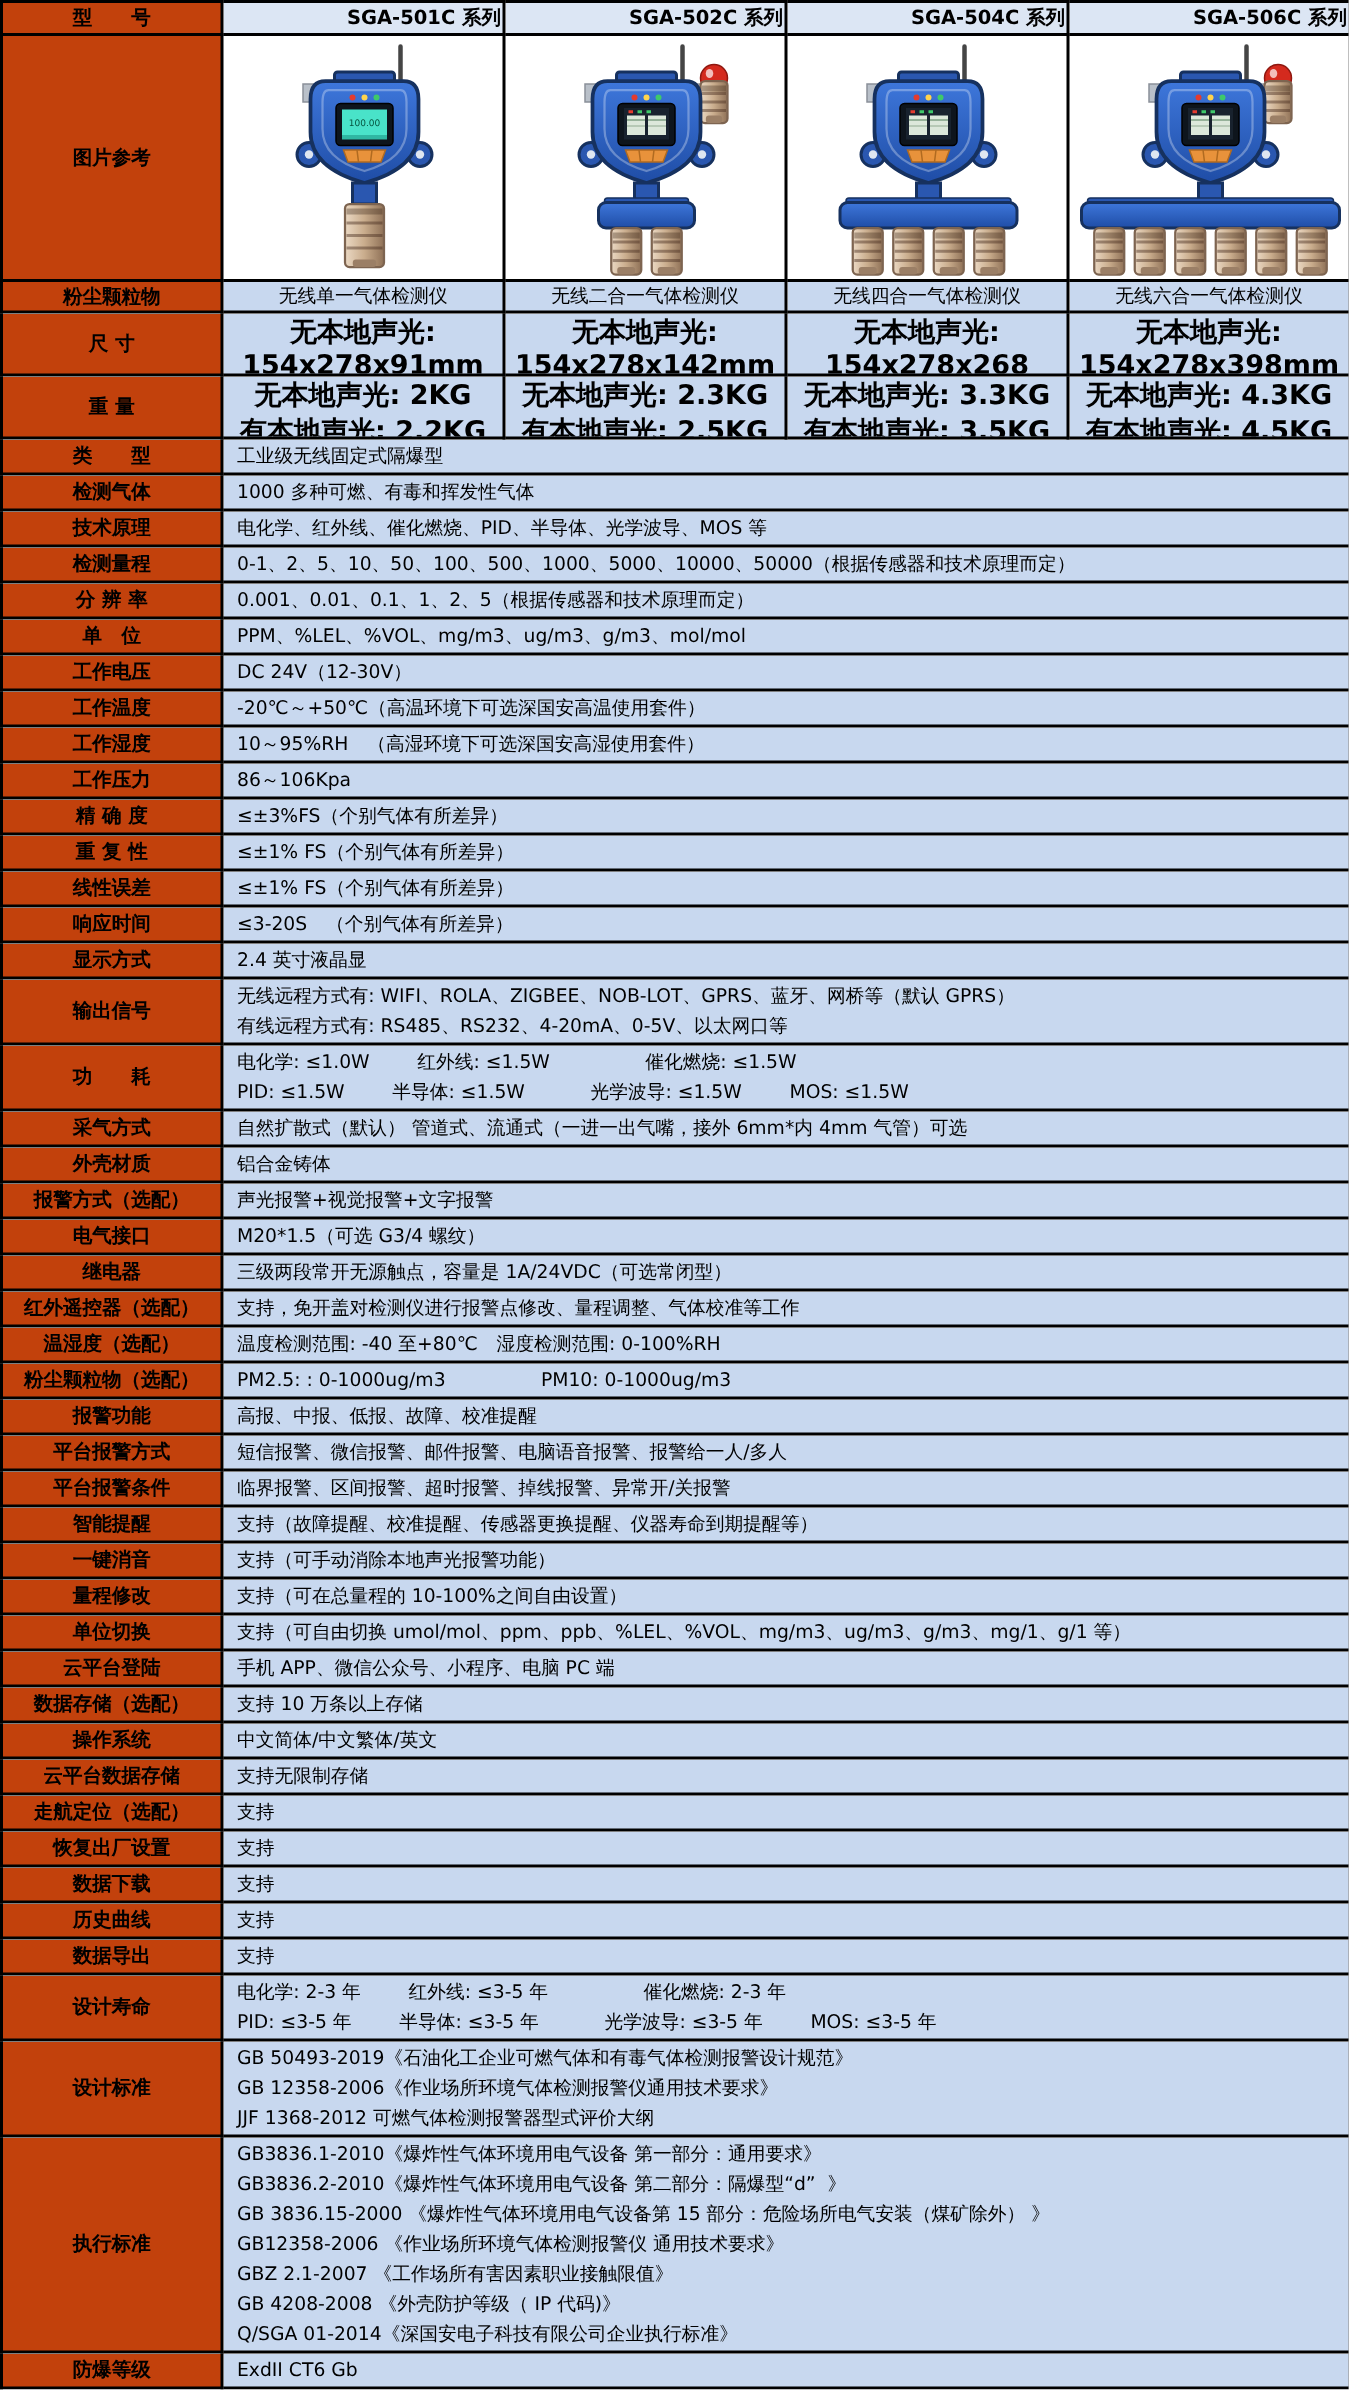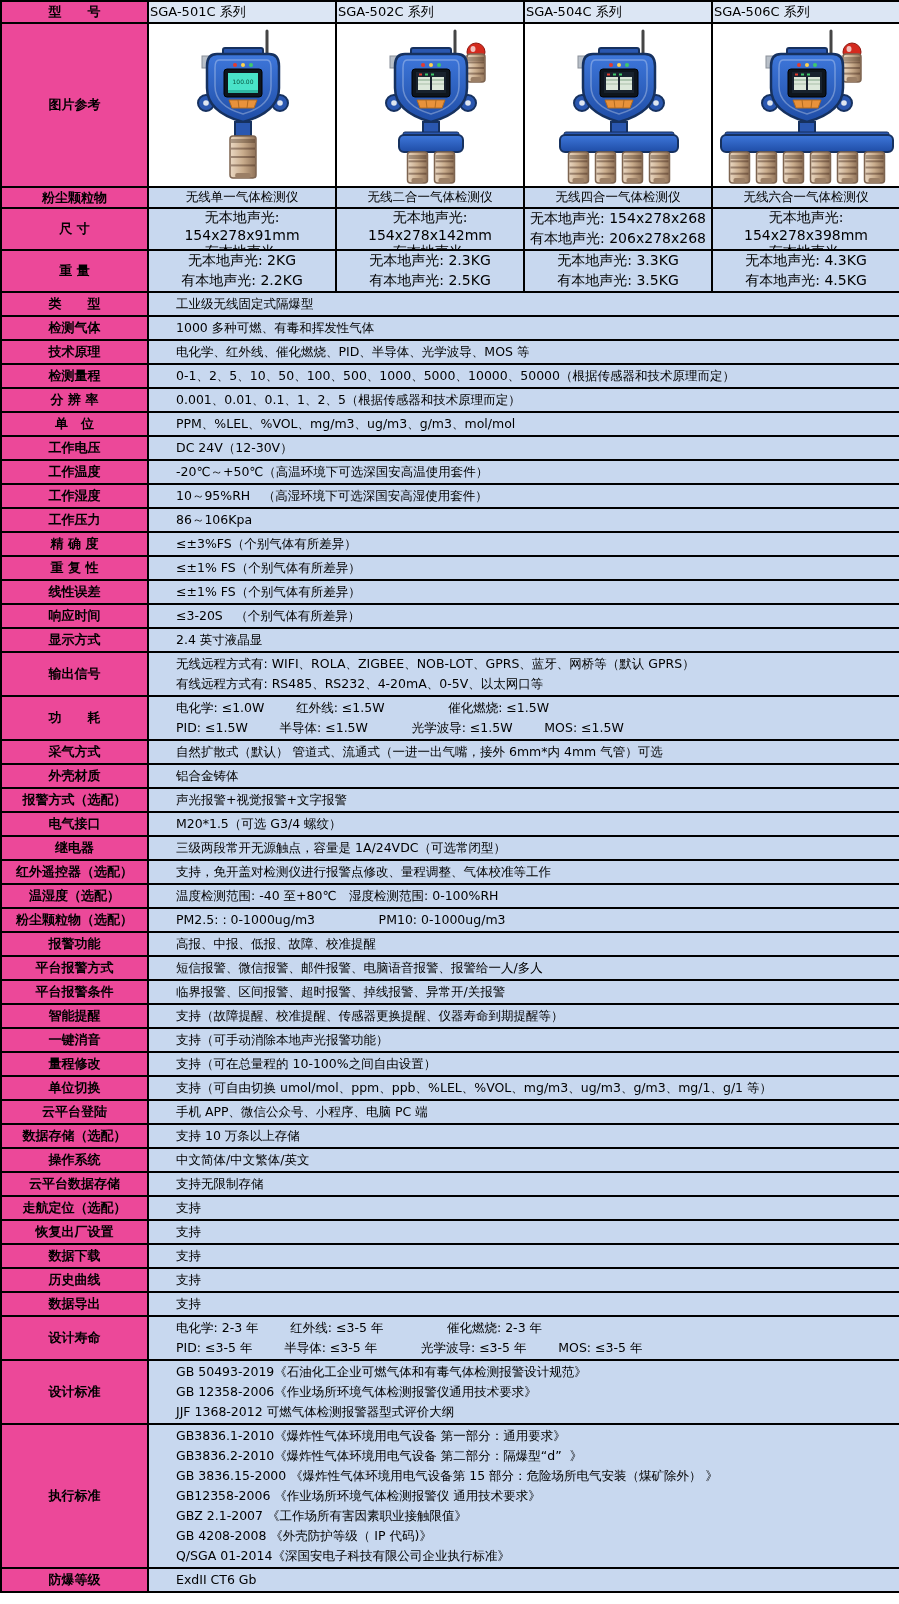--- a/index.html
+++ b/index.html
@@ -1,24 +1,24 @@
 <!DOCTYPE html>
 <html><head>
 <meta charset="utf-8">
 <style>
   html,body{margin:0;padding:0;background:#fff;}
   body{width:899px;font-family:"DejaVu Sans","Liberation Sans",sans-serif;color:#000;}
   table.spec{border-collapse:collapse;width:899px;table-layout:fixed;border:2px solid #000;}
   td{border:2px solid #000;overflow:hidden;vertical-align:middle;}
-  td.lbl{background:#ec4899;font-weight:bold;text-align:center;font-size:13px;padding:0 2px;}
-  td.model{background:#DCE6F4;font-weight:normal;text-align:left;font-size:13px;height:17px;}
-  td.vc{background:#C8D8EF;font-size:12.5px;padding:1px 27px;text-align:left;}
+  td.lbl{background:#c2410c;font-weight:bold;text-align:center;font-size:13px;padding:0 2px;}
+  td.model{background:#DCE6F4;font-weight:bold;text-align:right;font-size:13px;height:17px;}
+  td.vc{background:#C8D8EF;font-size:12.5px;padding:1px 9px;text-align:left;}
   td.vc .line{line-height:20px;white-space:pre-wrap;}
   td.gasv{background:#C8D8EF;font-size:12.5px;text-align:center;height:19px;padding:0 12px;}
-  td.pairc{background:#C8D8EF;font-size:14px;text-align:center;height:40px;padding:0 2px;}
+  td.pairc{background:#C8D8EF;font-size:18px;text-align:center;height:40px;padding:0 2px;font-weight:bold;}
   .pair{display:flex;flex-direction:column;justify-content:space-around;height:40px;}
   td.imgc{background:#fff;height:162px;text-align:center;padding:0;}
   .devbox{display:flex;align-items:center;justify-content:center;height:162px;}
 </style>
 </head>
 <body>
 
 <table class="spec">
   <colgroup>
     <col style="width:147px">

